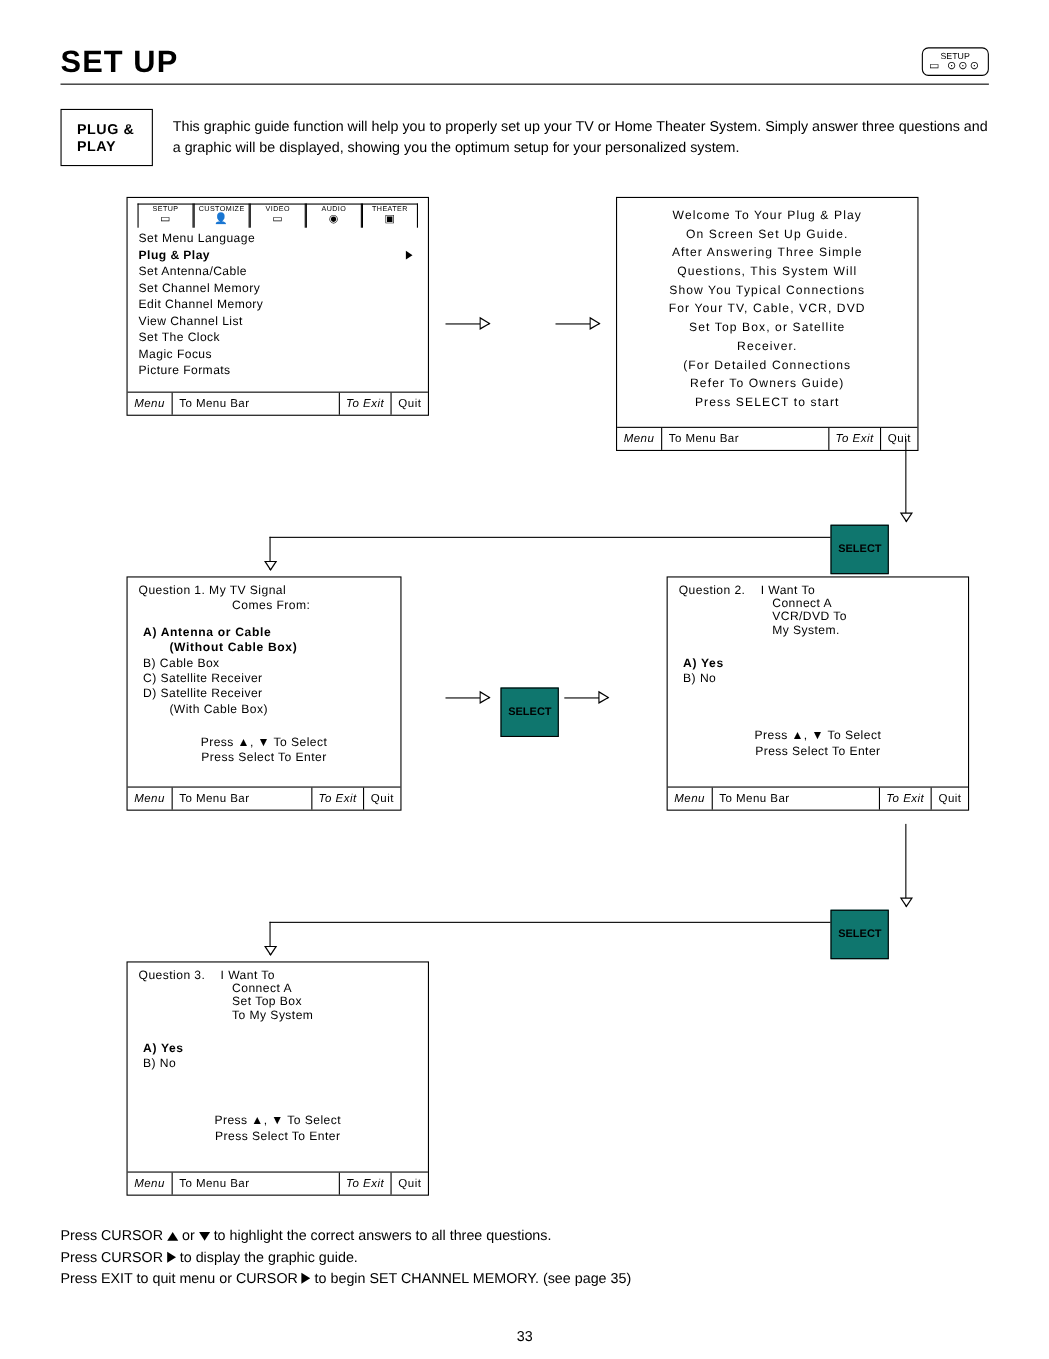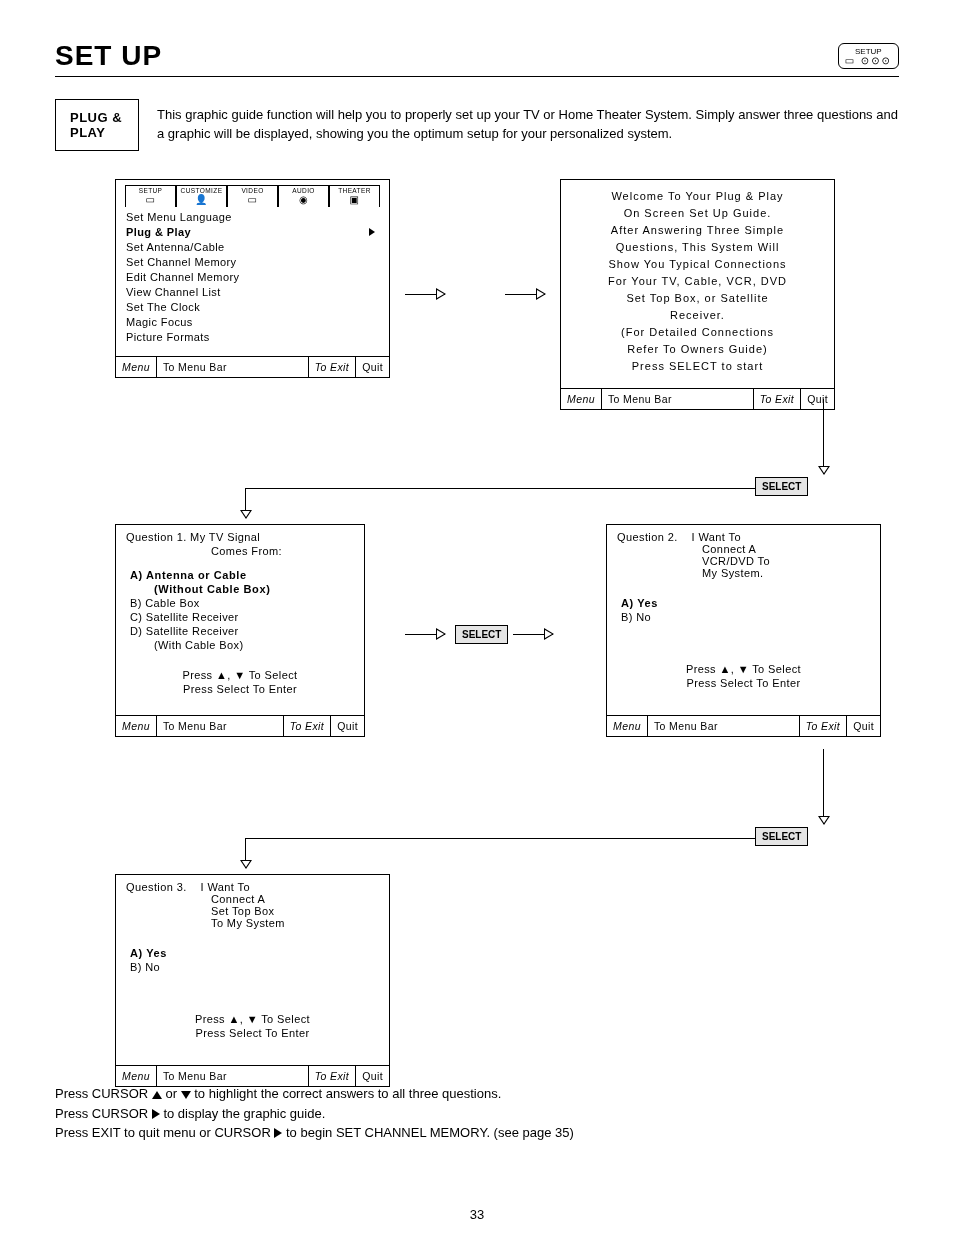--- a/index.html
+++ b/index.html
@@ -143,22 +143,22 @@
     border-top:6px solid #fff;
     z-index:1;
   }
   .hline { position:absolute; height:1px; background:#000; }
 
   .select-badge {
     position: absolute;
     border: 1px solid #000;
     font-size: 10px;
     font-weight: 900;
-    padding: 3px 6px;
-    background: #e5e5e5;
+    padding: 16px 6px;
+    background: #0f766e;
   }
 
   .q-title { margin-bottom: 2px; }
   .q-sub { margin-left: 85px; margin-bottom: 12px; }
   .opt { margin: 2px 0 2px 4px; }
   .opt.bold { font-weight: 900; letter-spacing: .6px; }
   .opt-sub { margin-left: 28px; font-weight: 900; letter-spacing:.6px;}
   .hint { text-align: center; margin-top: 18px; }
   .p2-body { line-height: 1.55; padding: 8px 14px 12px 14px; letter-spacing: 1px; }
 
@@ -316,21 +316,21 @@
     </div>
     <div class="panel-footer">
       <div class="sep">Menu</div>
       <div>To Menu Bar</div>
       <div class="spacer"></div>
       <div class="sep" style="border-left:1px solid #000">To Exit</div>
       <div>Quit</div>
     </div>
   </div>
 
-  <div class="footer-notes" style="position:absolute; left:0; top:901px; width:100%;">
+  <div class="footer-notes" style="position:absolute; left:0; top:930px; width:100%;">
     <div><span>Press  CURSOR </span><span class="tri-up"></span><span> or </span><span class="tri-down"></span><span> to highlight the correct answers to all three questions.</span></div>
     <div><span>Press CURSOR </span><span class="tri-right"></span><span> to display the graphic guide.</span></div>
     <div><span>Press EXIT to quit menu or CURSOR </span><span class="tri-right"></span><span> to begin SET CHANNEL MEMORY. (see page 35)</span></div>
   </div>
 
 </div>
 
 <div class="page-num">33</div>
 
 </body></html>

